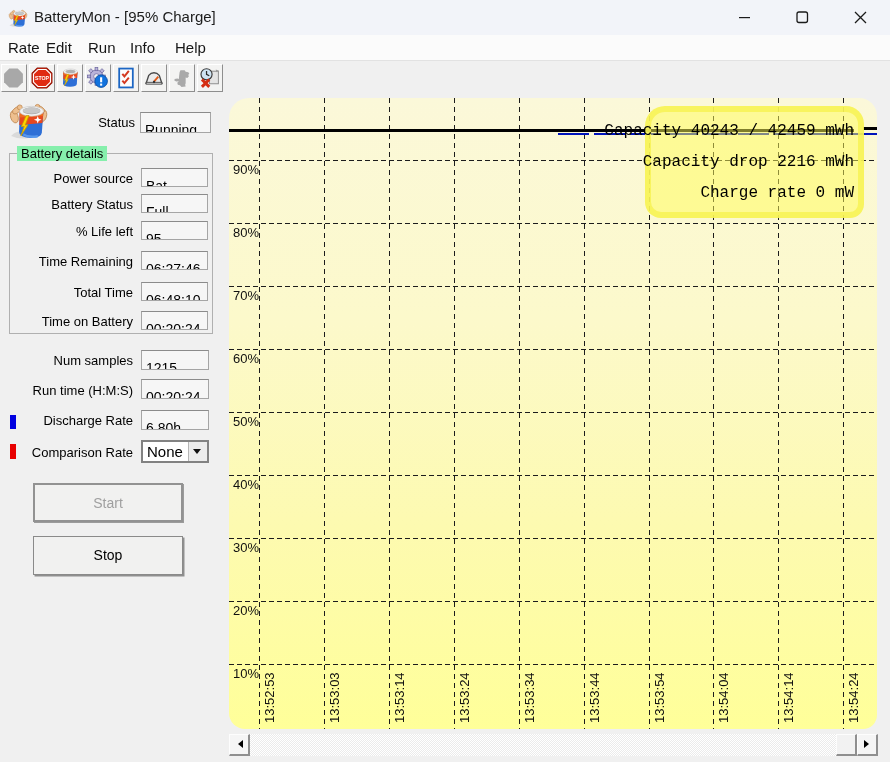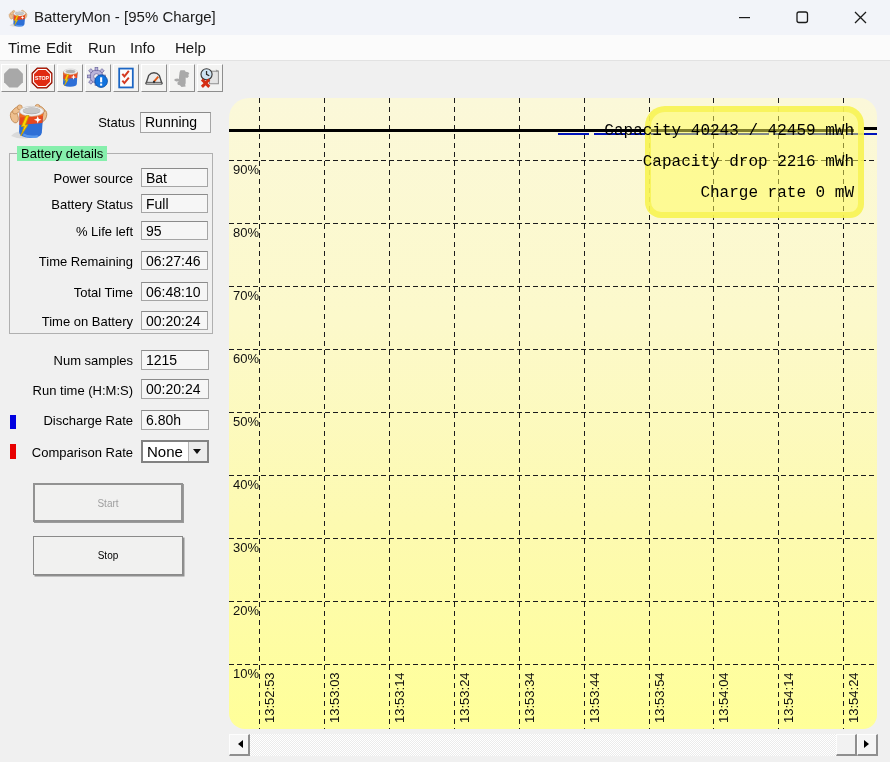--- a/index.html
+++ b/index.html
@@ -16,28 +16,28 @@
   
   #toolbar{position:absolute;left:0;top:61px;width:890px;height:34px;background:#f0f0f0;}
   .tbtn{position:absolute;top:3px;width:26px;height:28px;background:#f3f3f2;
         border-top:1px solid #ffffff;border-left:1px solid #ffffff;
         border-right:1px solid #8e8e8e;border-bottom:1px solid #8e8e8e;
         box-sizing:border-box;}
   .tbtn svg{position:absolute;left:1px;top:2px;}
   
   .lbl{position:absolute;font-size:13px;color:#000;text-align:right;}
   .field{position:absolute;background:#f6f6f6;border:1px solid #a5a5a5;border-top-color:#8b8b8b;
-         box-sizing:border-box;font-size:14px;color:#000;padding:1px 0 0 4px;overflow:hidden;}
+         box-sizing:border-box;font-size:14px;color:#000;padding:9px 0 0 4px;overflow:hidden;}
   #groupbox{position:absolute;left:9px;top:153px;width:204px;height:181px;
             border:1px solid #b0b0b0;box-sizing:border-box;}
   #grouplegend{position:absolute;left:17px;top:146px;background:#86efac;padding:0 4px;
                font-size:13px;color:#000;}
   .marker{position:absolute;left:10px;width:6px;}
   .btn{position:absolute;left:33px;width:150px;height:39px;background:#f1f1f0;
-       box-sizing:border-box;font-size:10px;text-align:center;line-height:37px;color:#000;}
+       box-sizing:border-box;font-size:14px;text-align:center;line-height:37px;color:#000;}
   #startbtn{border:2px solid #929292;box-shadow:1px 1px 0 #9b9b9b;color:#9f9f9f;}
   #stopbtn{border:1px solid #8a8a8a;box-shadow:1.5px 1.5px 0 #8f8f8f;}
   
   #chart{position:absolute;left:229px;top:98px;width:648px;height:631px;border-radius:20px 18px 14px 16px;
          background:linear-gradient(180deg,#fbf8d9 0%,#fcf9cb 35%,#fdfab0 68%,#ffff99 100%);
          overflow:hidden;}
   .vgrid{position:absolute;top:0;width:1px;height:631px;
          background:repeating-linear-gradient(180deg,#1c1c1c 0 5px,transparent 5px 9px);}
   .hgrid{position:absolute;left:0;width:648px;height:1px;
          background:repeating-linear-gradient(90deg,#1c1c1c 0 5px,transparent 5px 8px);}
@@ -93,21 +93,21 @@
       </svg>
     <svg class="cap" style="left:784px" width="46" height="35">
         <rect x="13" y="12" width="10.5" height="10.5" rx="2" fill="none" stroke="#1b1b1b" stroke-width="1.3"></rect>
       </svg>
     <svg class="cap" style="left:838px" width="46" height="35">
         <path d="M17 12 L28 23 M28 12 L17 23" stroke="#1b1b1b" stroke-width="1.3"></path>
       </svg>
   </div>
 
   <div id="menubar">
-    <span class="mi" style="left:8px">Time</span>
+    <span class="mi" style="left:8px">Rate</span>
     <span class="mi" style="left:46px">Edit</span>
     <span class="mi" style="left:88px">Run</span>
     <span class="mi" style="left:130px">Info</span>
     <span class="mi" style="left:175px">Help</span>
   </div>
   <div id="mline"></div>
 
   <div id="toolbar">
     <div class="tbtn" style="left:1px">
         <svg width="22" height="22" viewBox="0 0 21 21">

